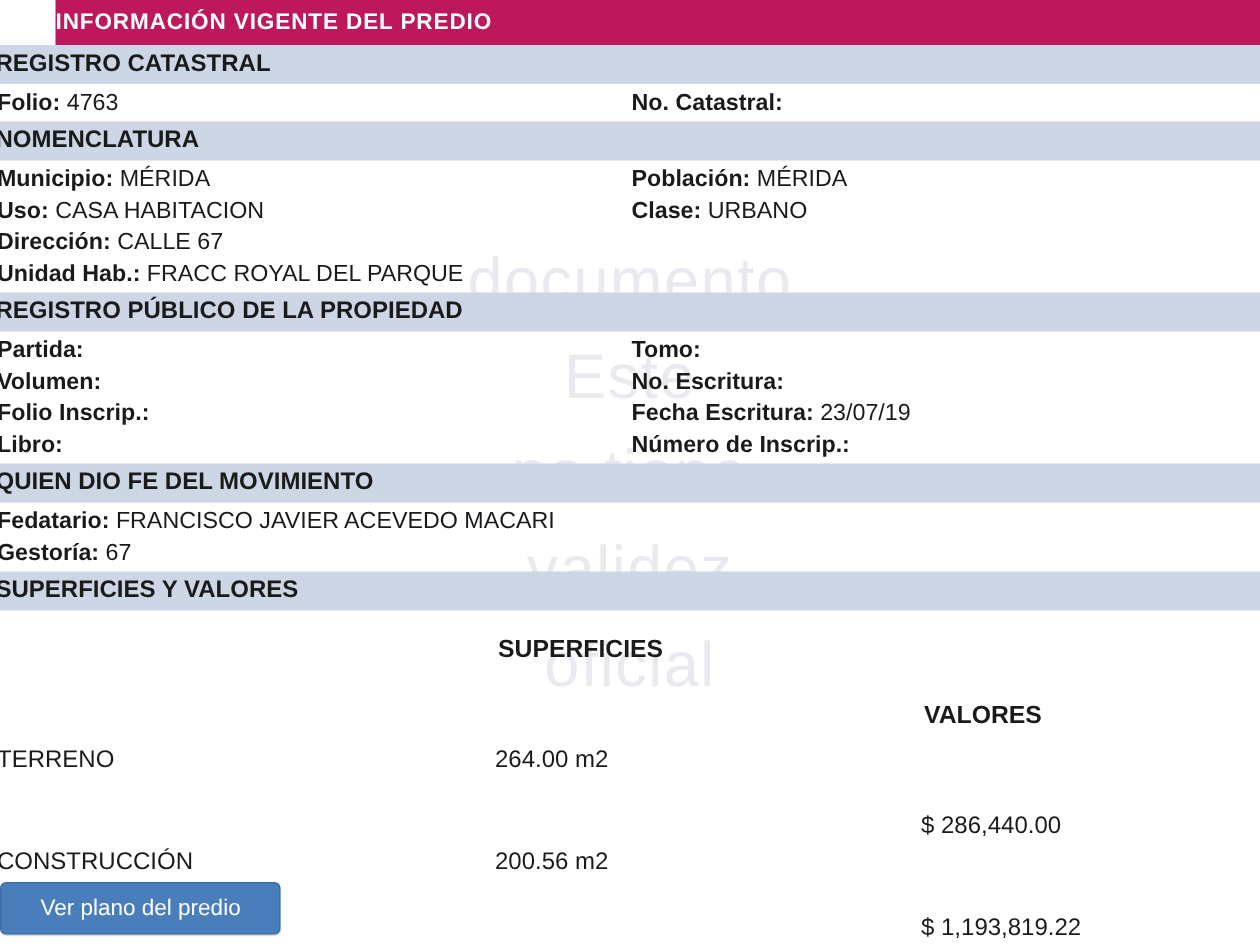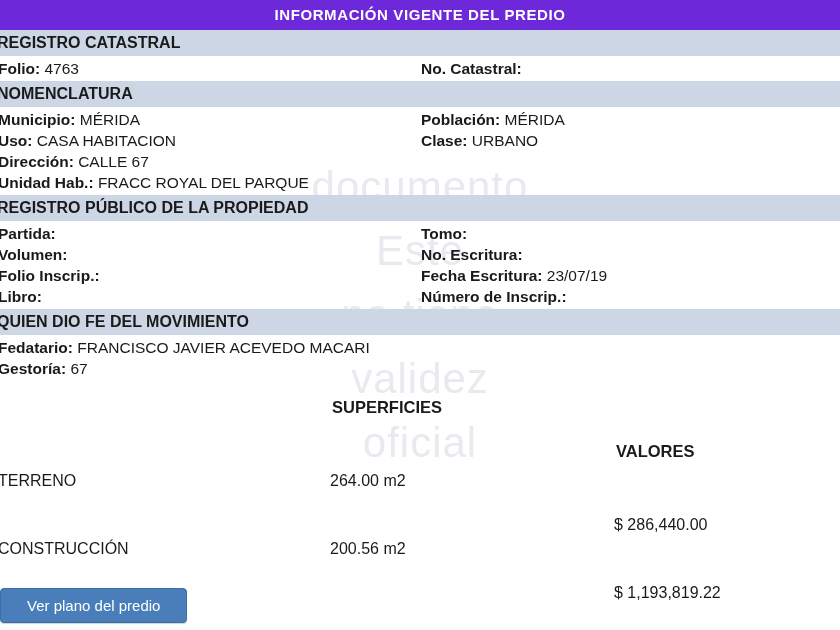--- a/index.html
+++ b/index.html
@@ -45,28 +45,29 @@
     width: 100%;
   }
 
   .content {
     position: relative;
     z-index: 1;
   }
 
   
   .titlebar {
-    background: #6d28d9;
+    background: #be185d;
     color: #ffffff;
     height: 30px;
     line-height: 30px;
-    text-align: center;
+    text-align: left;
     font-size: 15px;
     font-weight: bold;
     letter-spacing: 0.6px;
+    margin-left: 37px;
   }
 
   
   .section-head {
     background: #ccd6e4;
     color: #1a1a1a;
     font-size: 16px;
     font-weight: bold;
     padding: 3px 0 3px 0;
     line-height: 20px;
@@ -283,20 +284,23 @@
             <span class="val">FRANCISCO JAVIER ACEVEDO MACARI</span>
           </div>
           <div class="field pad-l">
             <b>Gestoría:</b>
             <span class="val">67</span>
           </div>
         </div>
       </div>
     </div>
 
+    <div class="section-head">
+      <span>SUPERFICIES Y VALORES</span>
+    </div>
 
     <div class="sv-table">
       <div class="sv-row sv-head">
         <div class="sv-c1"></div>
         <div class="sv-c2">SUPERFICIES</div>
         <div class="sv-c3">VALORES</div>
       </div>
       <div class="sv-spacer"></div>
       <div class="sv-row">
         <div class="sv-c1 pad-l">TERRENO</div>

